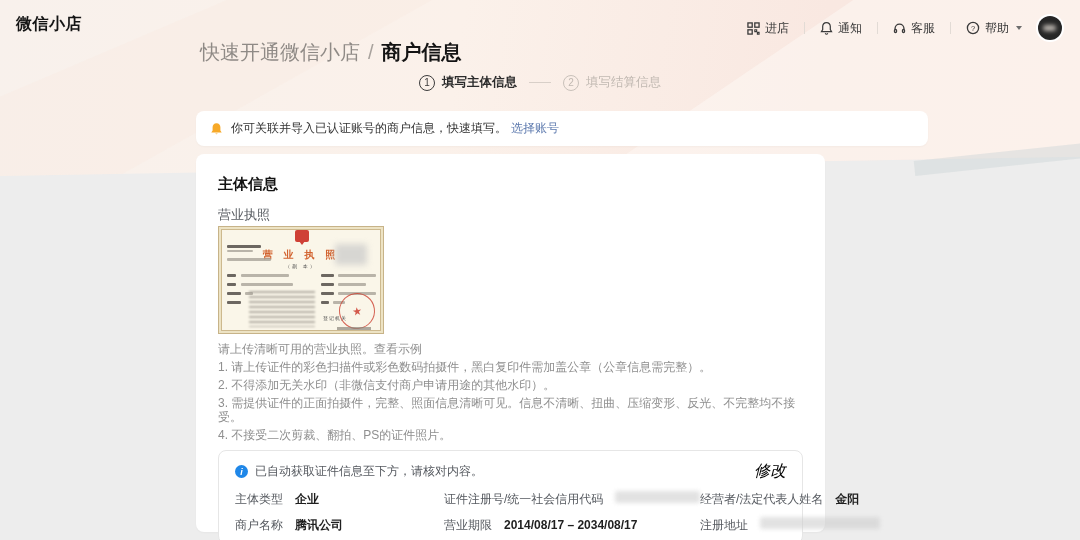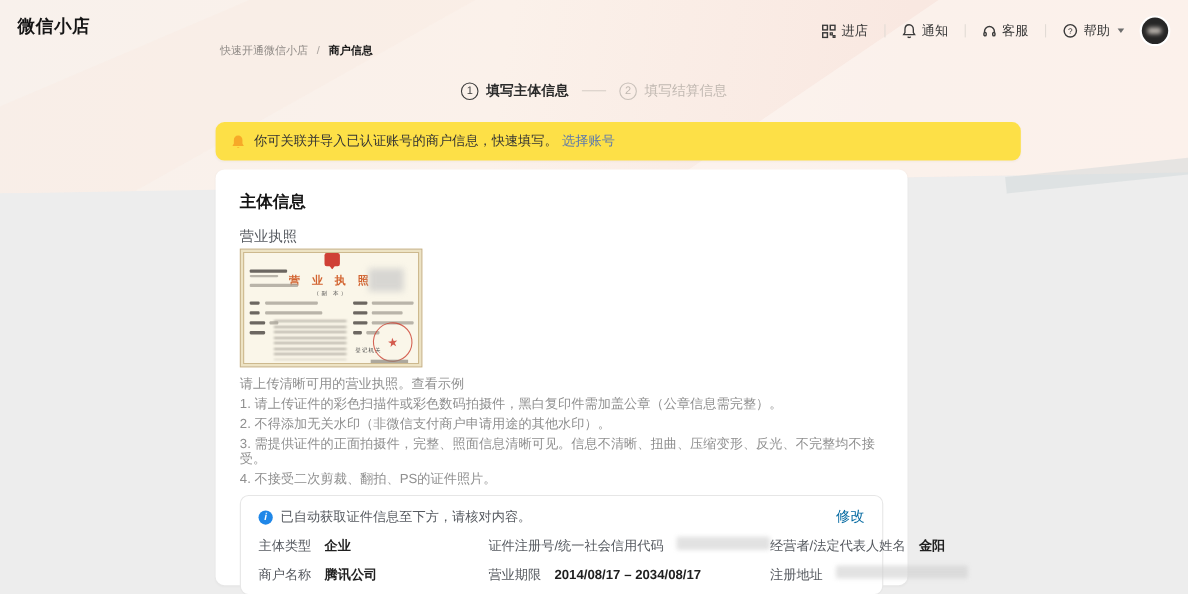--- a/index.html
+++ b/index.html
@@ -54,42 +54,42 @@
     width:24px; height:24px; border-radius:50%; background:#262626;
     margin-left:16px; position:relative; overflow:hidden; cursor:pointer;
     box-shadow:0 0 0 2px #ffffff;
   }
   .avatar .blob {
     position:absolute; left:5px; top:9px; width:13px; height:6px;
     background:#b9b3ad; border-radius:3px; filter:blur(2px);
   }
 
   
-  .breadcrumb { position:absolute; left:200px; top:39px; font-size:10px; display:flex; gap:8px; align-items:baseline; }
+  .breadcrumb { position:absolute; left:200px; top:39px; font-size:20px; display:flex; gap:8px; align-items:baseline; }
   .bc-parent { color:#8f8a86; cursor:pointer; }
   .bc-sep { color:#a8a29d; }
   .bc-current { color:#141414; font-weight:bold; }
 
   
   .steps { position:absolute; top:74px; left:0; width:1080px; display:flex; justify-content:center; align-items:center; }
   .step { display:flex; align-items:center; gap:7px; }
   .stepnum {
     width:16px; height:16px; border-radius:50%; border:1px solid #3c3c3c;
     display:flex; align-items:center; justify-content:center;
     font-size:10px; color:#3c3c3c;
   }
   .steplabel { font-size:12.5px; font-weight:bold; color:#2b2b2b; }
   .step.inactive .stepnum { border-color:#c9c1ba; color:#c0b8b1; }
   .step.inactive .steplabel { color:#c0b8b1; font-weight:normal; }
   .connector { width:22px; height:1px; background:#d8cfc8; margin:0 12px; }
 
   
   .notice {
     position:absolute; left:196px; top:111px; width:732px; height:35px;
-    background:#fde047; border-radius:8px;
+    background:#ffffff; border-radius:8px;
     display:flex; align-items:center; padding:0 14px;
     box-shadow:0 1px 2px rgba(0,0,0,.03);
   }
   .notice .ntext { font-size:12px; color:#333333; margin-left:8px; }
   .notice .nlink { font-size:12px; color:#5b78ad; margin-left:4px; cursor:pointer; text-decoration:none; }
 
   
   .card {
     position:absolute; left:196px; top:154px; width:629px; height:378px;
     background:#ffffff; border-radius:8px; padding:21px 22px 0;
@@ -152,21 +152,21 @@
     margin-top:8px; border:1px solid #e6e6e6; border-radius:8px;
     padding:10px 16px 10px; background:#ffffff;
   }
   .panel-head { display:flex; align-items:center; }
   .info-icon {
     width:13px; height:13px; border-radius:50%; background:#1f87e8;
     color:#ffffff; font-size:9px; font-weight:bold; font-style:italic;
     display:flex; align-items:center; justify-content:center; flex:none;
   }
   .panel-notice { font-size:12px; color:#55595f; margin-left:7px; }
-  .edit { margin-left:auto; font-size:13px; color:#0369a1; cursor:pointer; text-decoration:none; }
+  .edit { margin-left:auto; font-size:16px; color:#000000; cursor:pointer; text-decoration:none;font-style:italic; }
   .fields {
     margin-top:9px; display:grid;
     grid-template-columns:209px 256px 183px; column-gap:0; row-gap:10px;
   }
   .fld { display:flex; font-size:12px; line-height:16px; white-space:nowrap; }
   .flabel { color:#55595f; margin-right:12px; flex:none; }
   .fvalue { color:#1f1f1f; font-weight:bold; }
   .redact { display:inline-block; height:12px; background:#cfcfcf; border-radius:2px; filter:blur(2px); opacity:.6; }
   .redact.w-code { width:150px; }
   .redact.w-addr { width:120px; }

